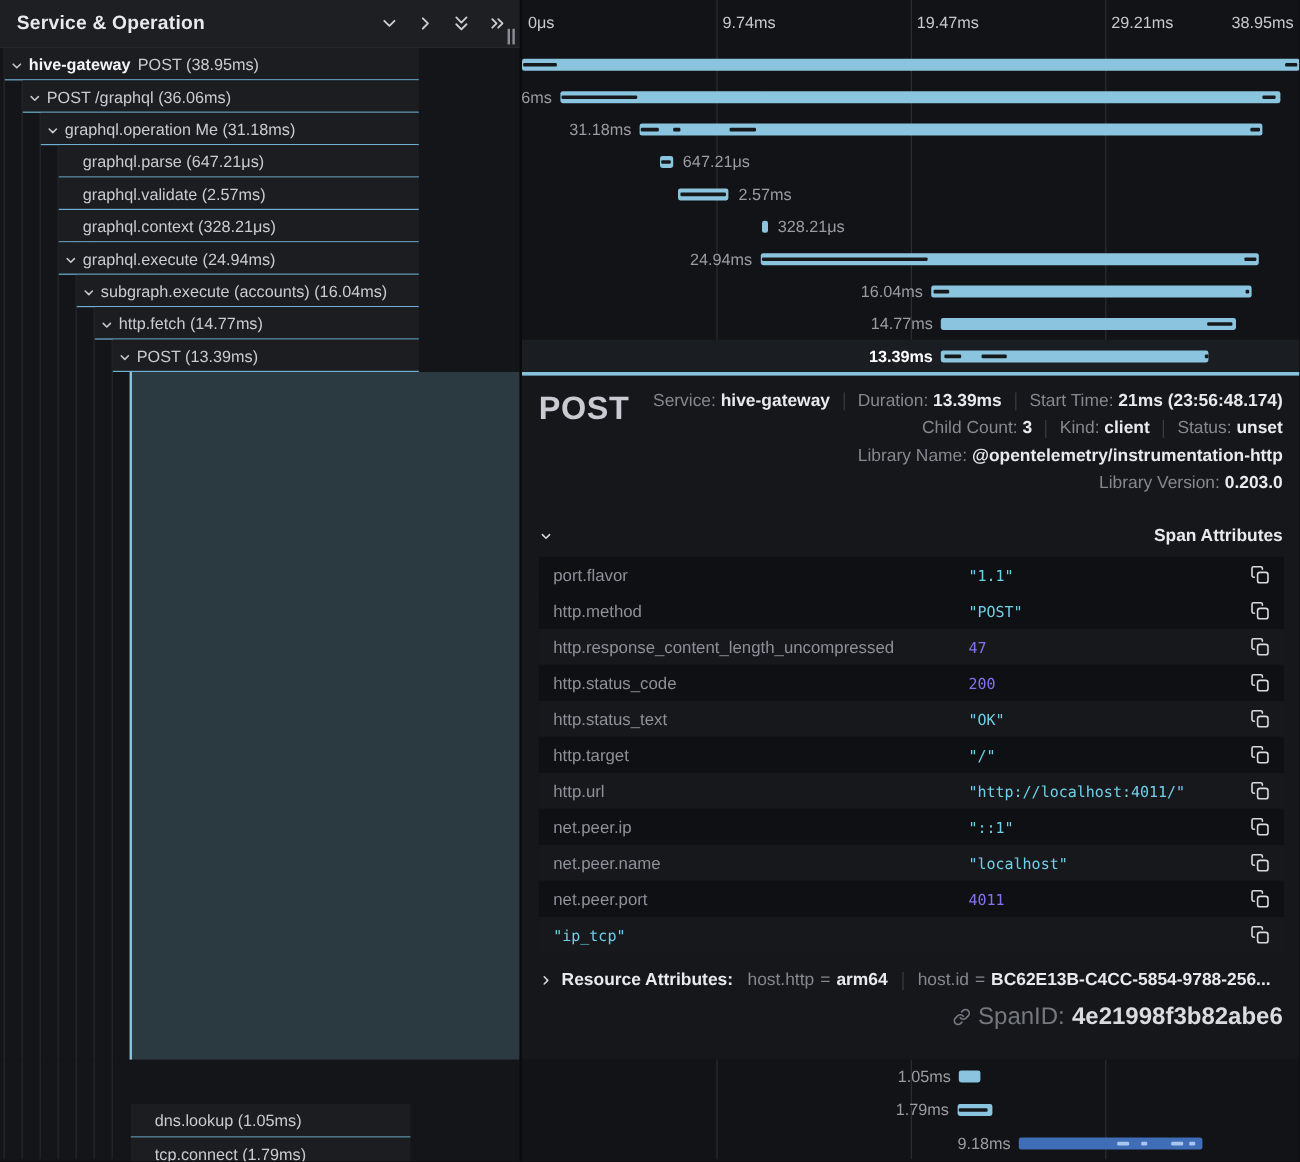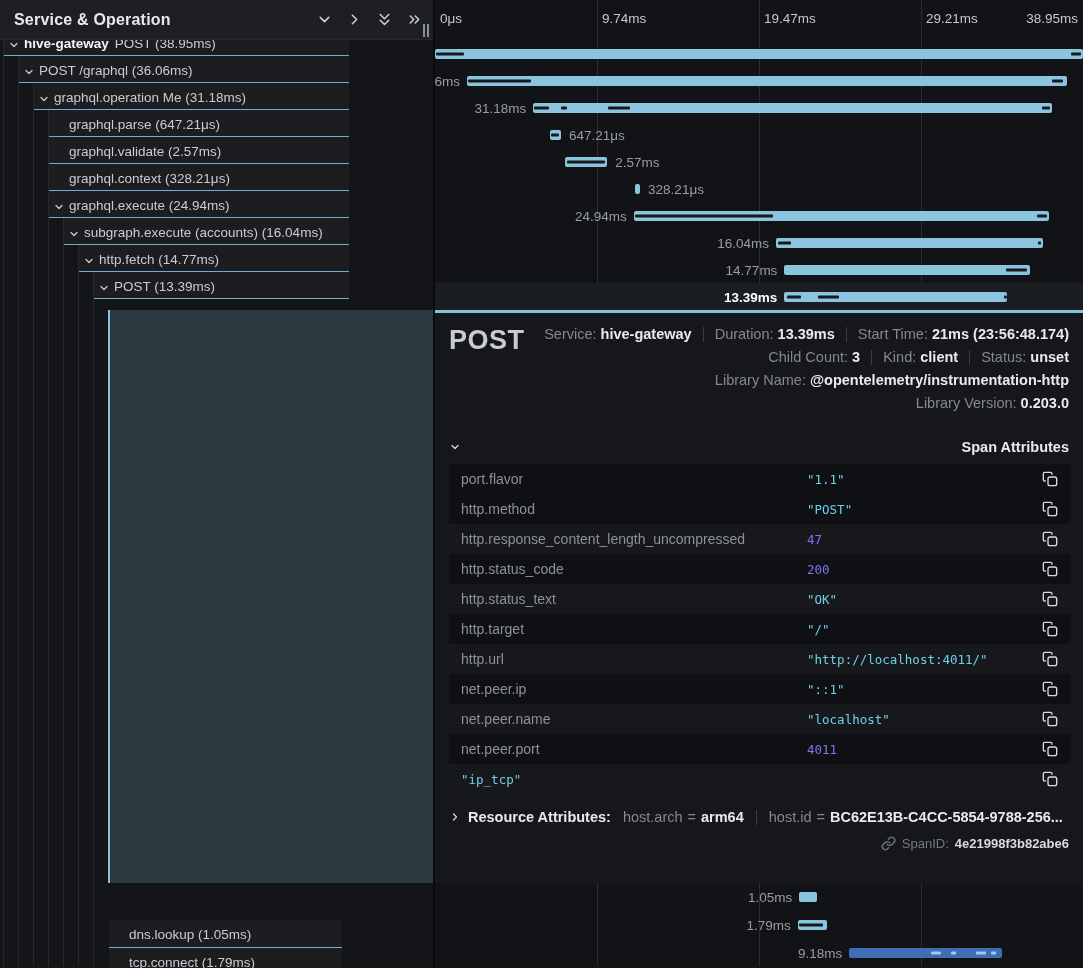--- a/index.html
+++ b/index.html
@@ -17,21 +17,21 @@
   #col-resize { position:absolute; right:2px; bottom:2px; width:8px; height:13px; display:flex; gap:2px; cursor:col-resize; }
   #col-resize i { width:2px; height:100%; background:#8a8e95; display:block; }
 
   
   #timeline-col { position:absolute; left:435px; top:0; width:648px; height:310px; background:#121316; }
   #timeline-header { position:absolute; left:0; top:0; right:0; height:40px; }
   .tick { position:absolute; top:11px; font-size:13.5px; color:#c6c9ce; white-space:nowrap; }
   .grid-v { position:absolute; top:0; bottom:0; width:1px; background:#2b2d32; }
 
   
-  #tree-rows { position:absolute; left:0; top:29px; width:349px; height:270px; z-index:2; }
+  #tree-rows { position:absolute; left:0; top:40px; width:349px; height:270px; z-index:2; }
   #bottom-tree { position:absolute; left:0; top:920px; width:342px; height:83px; z-index:2; }
   .tree-row { position:relative; width:100%; cursor:pointer; }
   .tree-row .rowbg { position:absolute; top:0; bottom:0; right:0; background:#1b1d21; }
   .tree-row .underline { position:absolute; bottom:0; right:0; height:1px; background:#6fb0d0; }
   .tree-row .chev { position:absolute; top:50%; transform:translateY(-50%); width:12px; height:12px; color:#c6c9cd; }
   .tree-row .chev svg { width:100%; height:100%; }
   .tree-row .lbl { position:absolute; top:50%; transform:translateY(-50%); font-size:13.5px; color:#c9ccd1; white-space:nowrap; }
   .tree-row .svc { font-weight:700; color:#f3f4f6; margin-right:6px; }
   .tree-row .svc.it { font-style:italic; }
   #indent-guides-top, #indent-guides-mid, #indent-guides-bot { position:absolute; z-index:1; }
@@ -85,21 +85,21 @@
   #resource-line { display:flex; align-items:center; margin-top:15px; font-size:14.5px; }
   #resource-line .chev { width:12px; height:12px; color:#d5d7da; display:inline-flex; margin-right:7px; }
   #resource-line .chev svg { width:100%; height:100%; }
   #resource-line .rtitle { font-weight:700; color:#e9eaec; margin-right:12px; }
   .res-pair { white-space:nowrap; }
   .res-pair .rk { color:#84888f; }
   .res-pair .req { color:#84888f; margin:0 5px; }
   .res-pair .rv { color:#e9eaec; font-weight:700; }
   .res-div { width:1px; height:15px; background:#3a3d42; margin:0 12px; }
 
-  #spanid-line { display:flex; justify-content:flex-end; align-items:center; margin-top:11px; font-size:13px; gap:6px; }
+  #spanid-line { display:flex; justify-content:flex-end; align-items:center; margin-top:11px; font-size:20px; gap:6px; }
   #spanid-line .link-ic { width:15px; height:15px; color:#74787f; display:inline-flex; }
   #spanid-line .link-ic svg { width:100%; height:100%; }
   #spanid-label { color:#74787f; }
   #spanid-value { color:#d9dbde; font-weight:700; }
 </style>
 </head>
 <body>
 
 <div id="app">
 
@@ -432,21 +432,21 @@
       </div>
 
     <div id="resource-line">
       <span class="chev">
           <svg viewBox="0 0 24 24" fill="none" stroke="currentColor" stroke-width="2.6" stroke-linecap="round" stroke-linejoin="round">
             <polyline points="9 6 15 12 9 18"></polyline>
           </svg>
         </span>
       <span class="rtitle">Resource Attributes:</span>
       <span id="resource-pairs" style="display:flex;align-items:center;">
-          <span class="res-pair"><span class="rk">host.arch</span><span class="req">=</span><span class="rv">arm64</span></span>
+          <span class="res-pair"><span class="rk">host.http</span><span class="req">=</span><span class="rv">arm64</span></span>
           <span class="res-div"></span>
           <span class="res-pair"><span class="rk">host.id</span><span class="req">=</span><span class="rv">BC62E13B-C4CC-5854-9788-256...</span></span>
         </span>
     </div>
 
     <div id="spanid-line">
       <span class="link-ic">
           <svg viewBox="0 0 24 24" fill="none" stroke="currentColor" stroke-width="2.2" stroke-linecap="round" stroke-linejoin="round">
             <path d="M10 13a5 5 0 0 0 7.54.54l3-3a5 5 0 0 0-7.07-7.07l-1.72 1.71"></path>
             <path d="M14 11a5 5 0 0 0-7.54-.54l-3 3a5 5 0 0 0 7.07 7.07l1.71-1.71"></path>

